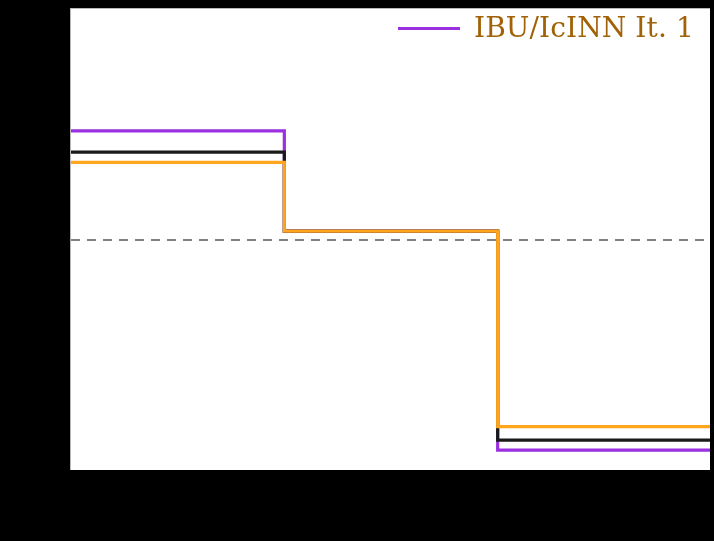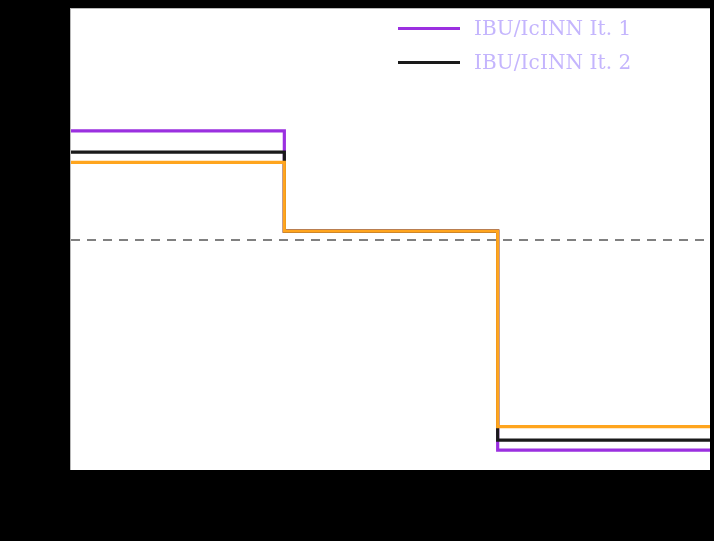--- a/index.html
+++ b/index.html
@@ -61,23 +61,23 @@
   }
   .legend-swatch {
     width: 62px;
     height: 0;
     flex: 0 0 62px;
     margin-right: 14px;
     border-top-style: solid;
   }
   .legend-label {
     font-family: "DejaVu Serif", "Liberation Serif", serif;
-    font-size: 20px;
+    font-size: 28px;
     line-height: 24px;
-    color: #c4b5fd;
+    color: #a16207;
     white-space: nowrap;
     letter-spacing: 0.1px;
   }
 </style>
 </head>
 <body>
 
 <div id="figure">
 
   <div id="axes">
@@ -93,21 +93,17 @@
     </svg>
   </div>
 
   <div id="legend">
 
     <div class="legend-entry">
       <span class="legend-swatch" style="border-top-width:3.4px;border-top-color:#9b30e0;"></span>
       <span class="legend-label">IBU/IcINN It. 1</span>
     </div>
 
-    <div class="legend-entry">
-      <span class="legend-swatch" style="border-top-width:3.4px;border-top-color:#1a1a1a;"></span>
-      <span class="legend-label">IBU/IcINN It. 2</span>
-    </div>
 
 
   </div>
 
 </div>
 
 </body></html>

